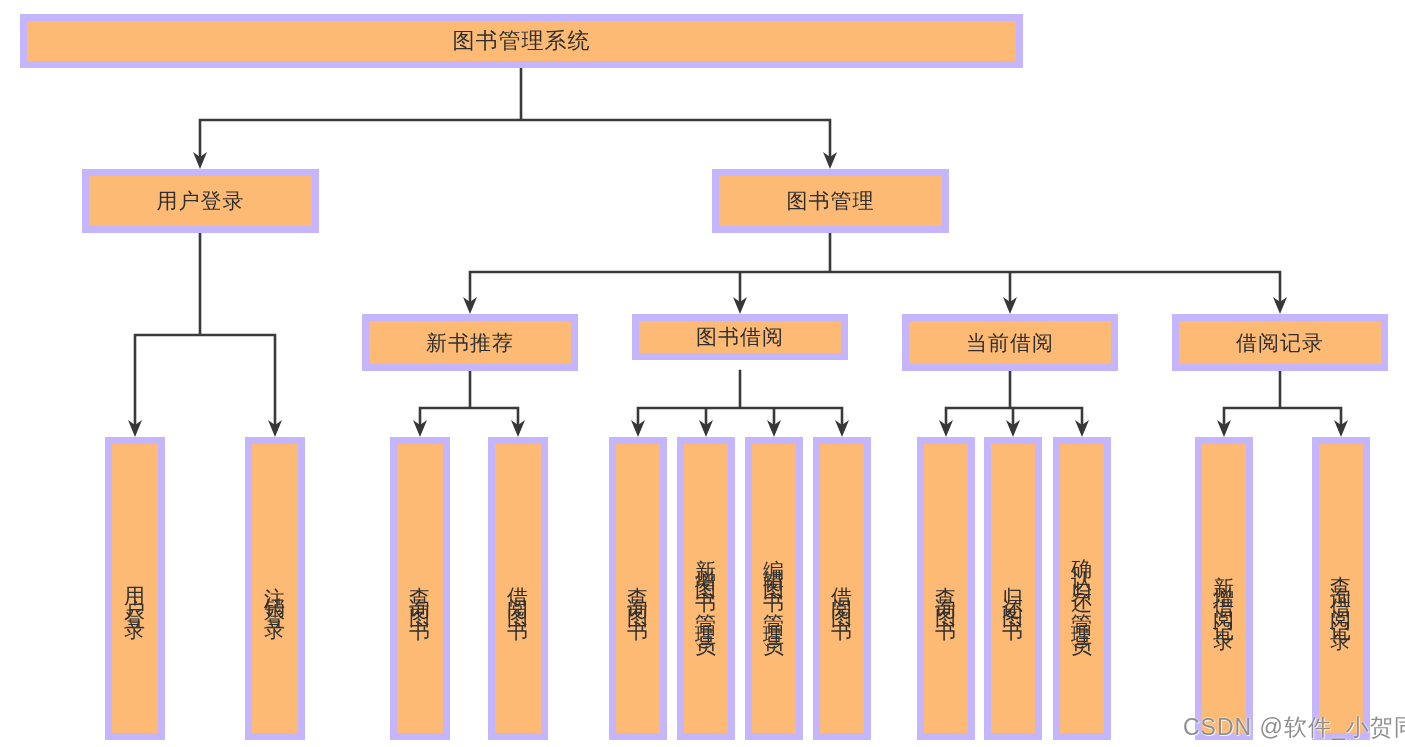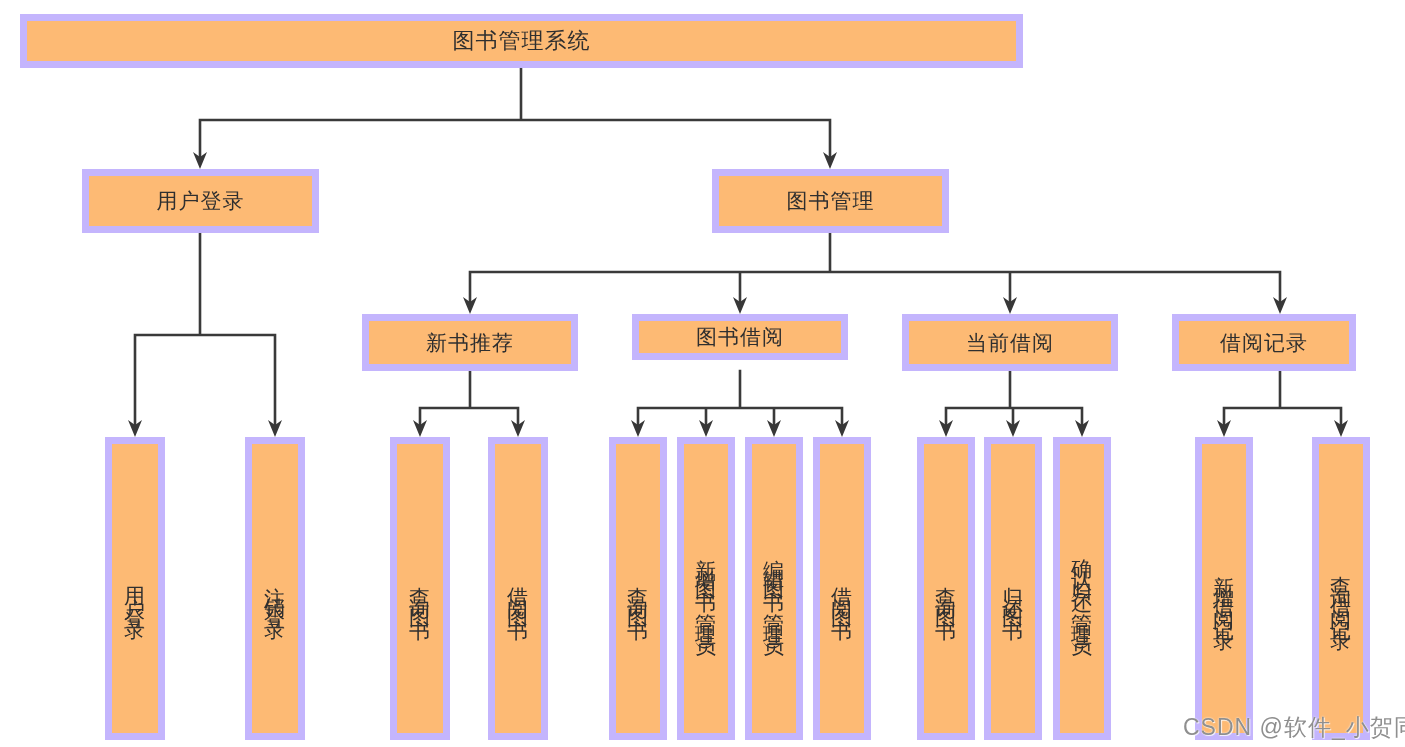--- a/index.html
+++ b/index.html
@@ -66,21 +66,21 @@
   </svg>
 
   <div class="node root" style="left:20px;top:14px;width:1003px;height:54px;">图书管理系统</div>
 
   <div class="node" style="left:82px;top:169px;width:237px;height:64px;">用户登录</div>
   <div class="node" style="left:712px;top:169px;width:237px;height:64px;">图书管理</div>
 
   <div class="node" style="left:362px;top:314px;width:216px;height:57px;">新书推荐</div>
   <div class="node" style="left:632px;top:314px;width:216px;height:46px;">图书借阅</div>
   <div class="node" style="left:902px;top:314px;width:216px;height:57px;">当前借阅</div>
-  <div class="node" style="left:1172px;top:314px;width:184px;height:57px;">借阅记录</div>
+  <div class="node" style="left:1172px;top:314px;width:216px;height:57px;">借阅记录</div>
 
   <div class="node leaf" style="left:105px;top:437px;width:60px;height:303px;">用户登录</div>
   <div class="node leaf" style="left:245px;top:437px;width:60px;height:303px;">注销登录</div>
 
   <div class="node leaf" style="left:390px;top:437px;width:60px;height:303px;">查询图书</div>
   <div class="node leaf" style="left:488px;top:437px;width:60px;height:303px;">借阅图书</div>
 
   <div class="node leaf" style="left:609px;top:437px;width:58px;height:303px;">查询图书</div>
   <div class="node leaf" style="left:677px;top:437px;width:58px;height:303px;">新增图书（管理员）</div>
   <div class="node leaf" style="left:745px;top:437px;width:58px;height:303px;">编辑图书（管理员）</div>

